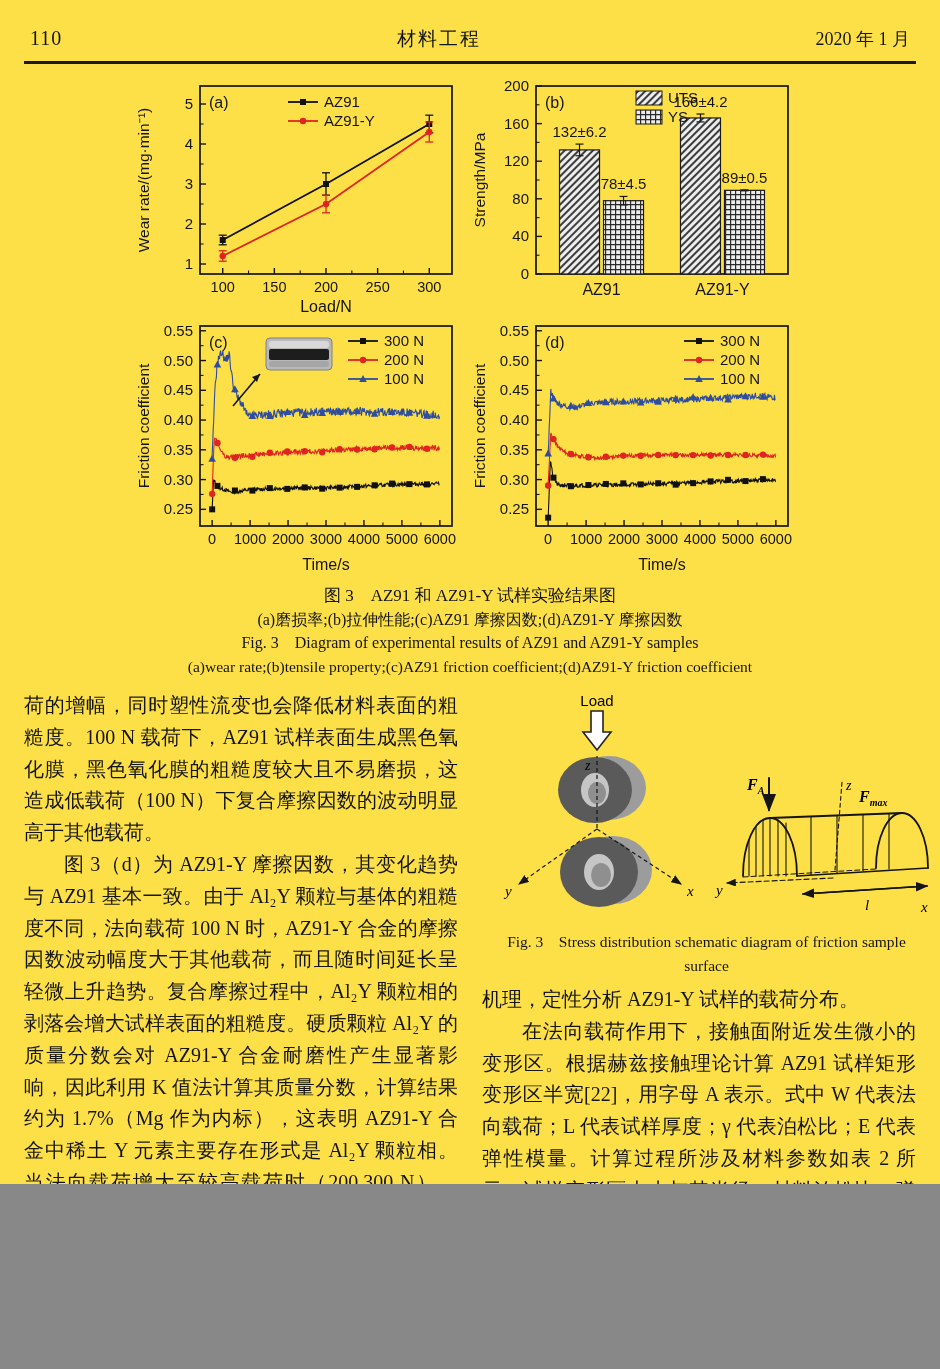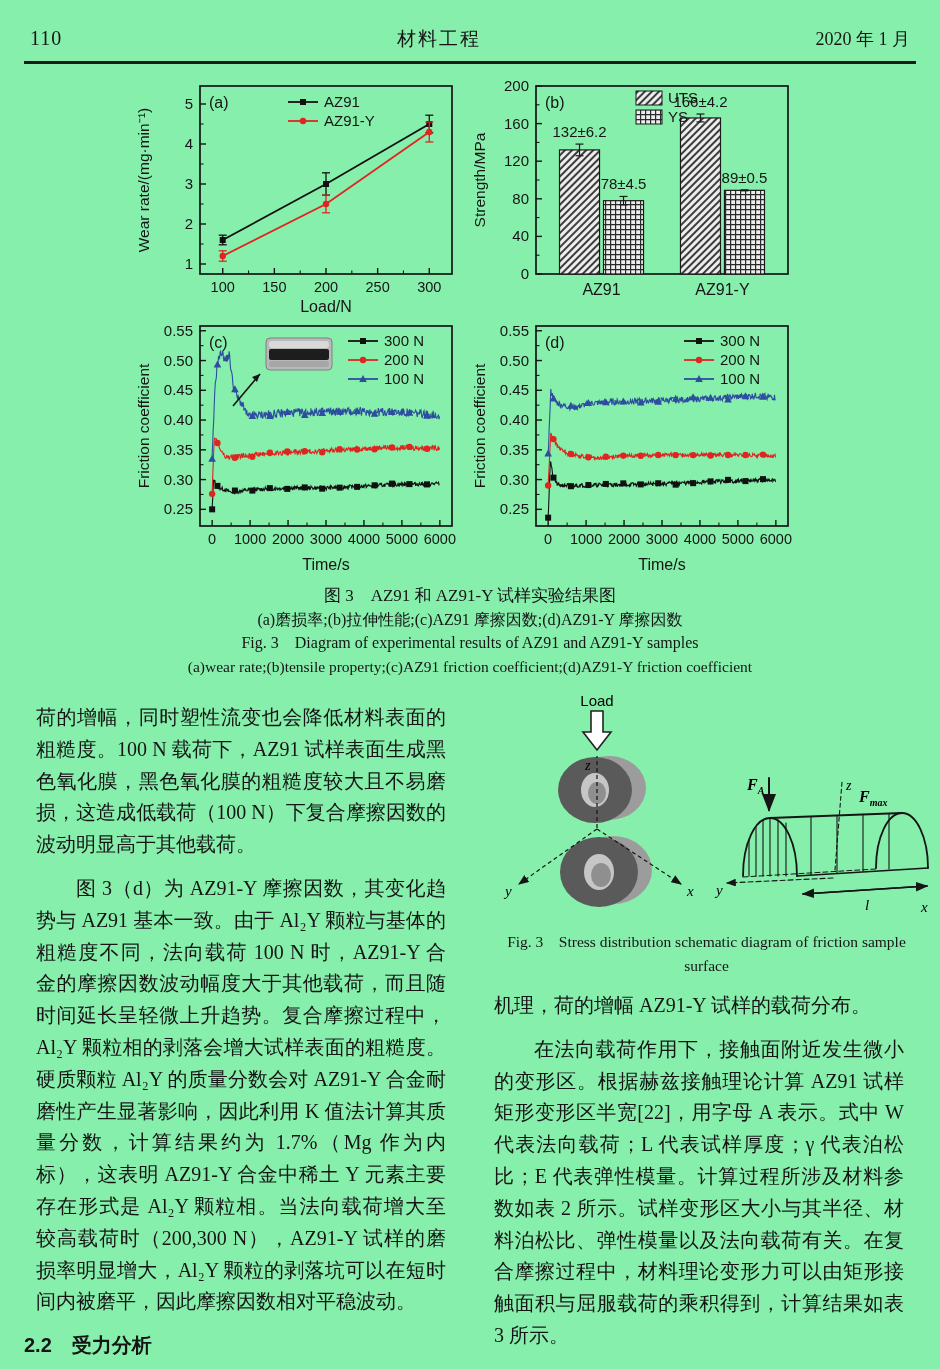--- a/index.html
+++ b/index.html
@@ -1,36 +1,36 @@
 <!DOCTYPE html>
 <html><head>
 <meta charset="utf-8">
 <style>
   html,body{margin:0;padding:0;background:#888;}
-  .page{width:940px;height:1369px;background:#86efac;margin:0 auto;position:relative;
+  .page{width:940px;height:1184px;background:#fde047;margin:0 auto;position:relative;
         font-family:"Liberation Serif",serif;color:#151515;overflow:hidden;}
   
   .hdr{display:flex;justify-content:space-between;align-items:baseline;
        margin:0 24px;padding:26px 6px 9px 6px;border-bottom:3px solid #1b1b1b;font-size:19px;}
   .hdr .pageno{font-size:20px;letter-spacing:1px;}
   .hdr .journal{font-size:19px;letter-spacing:2px;}
   .hdr .issue{font-size:18px;}
   
   .fig3{margin:10px auto 0;width:672px;}
   .chart-grid{display:grid;grid-template-columns:336px 336px;}
   svg.chart{display:block;}
   .fig3cap{text-align:center;margin-top:8px;}
   .fig3cap .l1{font-size:17px;line-height:24px;}
   .fig3cap .l2{font-size:16px;line-height:23px;}
   .fig3cap .l3{font-size:16px;line-height:24px;}
   .fig3cap .l4{font-size:15.5px;line-height:23px;}
   
   .columns{display:flex;gap:24px;margin:12px 24px 0 24px;}
   .col{width:434px;font-size:20px;line-height:31.8px;text-align:justify;text-justify:inter-ideograph;}
-  .col p{margin:12px;text-indent:2em;}
+  .col p{margin:0;text-indent:2em;}
   .col p.cont{text-indent:0;}
   h3.sec{font-family:"Liberation Sans",sans-serif;font-weight:bold;font-size:20px;
          margin:0;line-height:31.8px;text-align:left;}
   h3.sec .ht{margin-left:1em;}
   
   .fig4{margin:4px 0 6px 0;}
   .fig4 svg{display:block;}
   .fig4cap{text-align:center;}
   .fig4cap .c1{font-size:17px;line-height:25px;}
   .fig4cap .c2{font-size:15.5px;line-height:24px;}
@@ -458,19 +458,19 @@
             <line x1="430" y1="196" x2="306" y2="204" stroke="#151515" stroke-width="1.4" marker-end="url(#ah)"></line>
             <line x1="306" y1="204" x2="430" y2="196" stroke="#151515" stroke-width="1.4" marker-end="url(#ah)"></line>
             <text x="368" y="220" font-size="15" font-style="italic">l</text>
             <text x="424" y="222" font-size="15" font-style="italic">x</text>
           </g>
         </svg>
         <figcaption class="fig4cap">
           <div class="c2">Fig. 3　Stress distribution schematic diagram of friction sample surface</div>
         </figcaption>
       </figure>
-      <p class="cont">机理，荷的增幅 AZ91-Y 试样的载荷分布。</p>
+      <p class="cont">机理，定性分析 AZ91-Y 试样的载荷分布。</p>
       <p>在法向载荷作用下，接触面附近发生微小的变形区。根据赫兹接触理论计算 AZ91 试样矩形变形区半宽[22]，用字母 A 表示。式中 W 代表法向载荷；L 代表试样厚度；γ 代表泊松比；E 代表弹性模量。计算过程所涉及材料参数如表 2 所示。试样变形区大小与其半径、材料泊松比、弹性模量以及法向载荷有关。在复合摩擦过程中，材料理论变形力可以由矩形接触面积与屈服载荷的乘积得到，计算结果如表 3 所示。</p>
       <p>低载荷时（100 N），AZ91 法向载荷与屈服载荷的应力值相近，但材料未发生明显裂纹扩展（如图 5（a）所示），因其在作用点受三向压应力而变形困难。</p>
     </section>
 
   </main>
 </div>
 
 </body></html>

